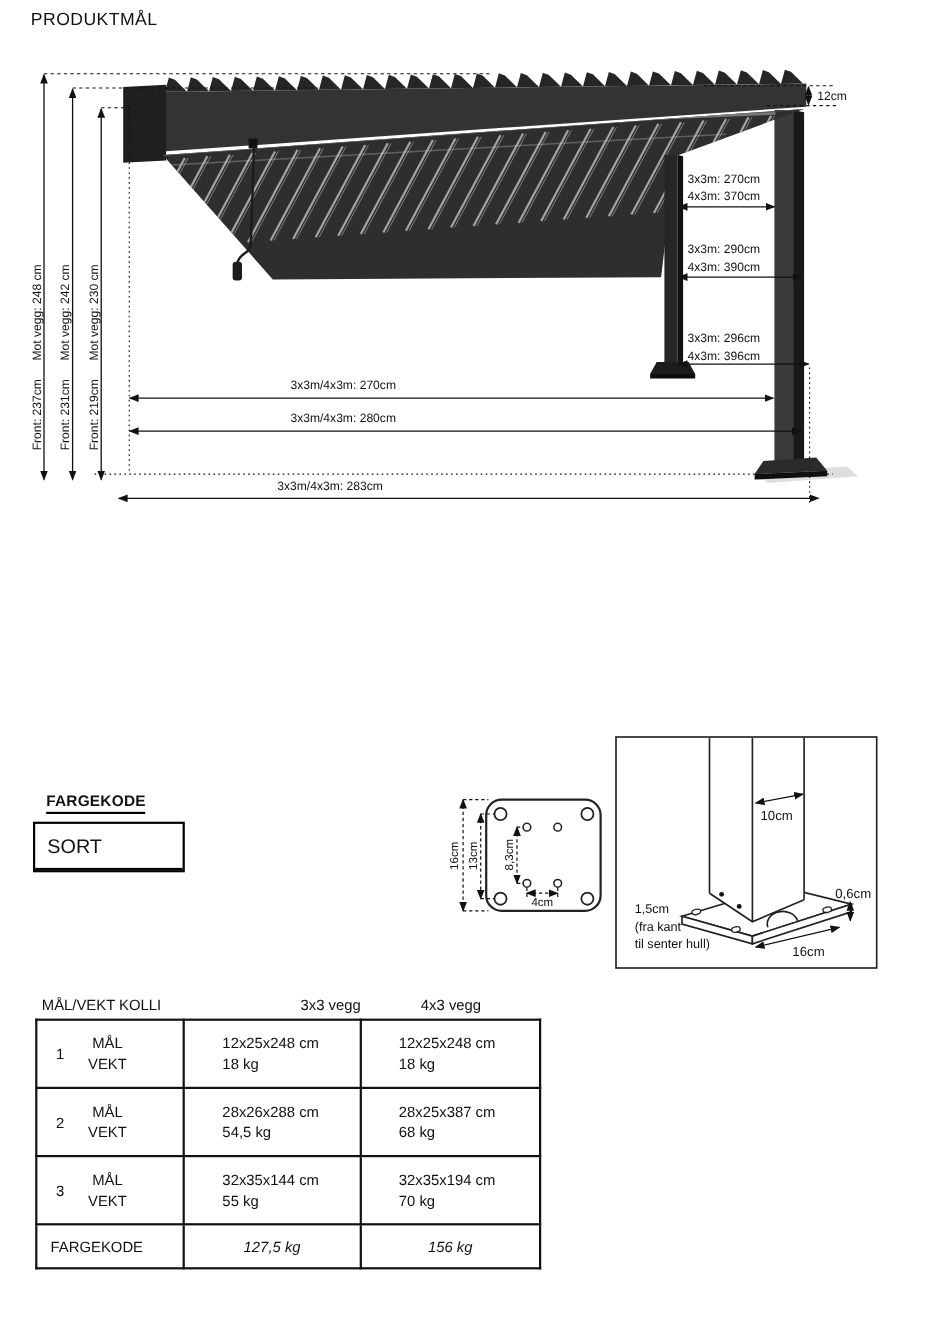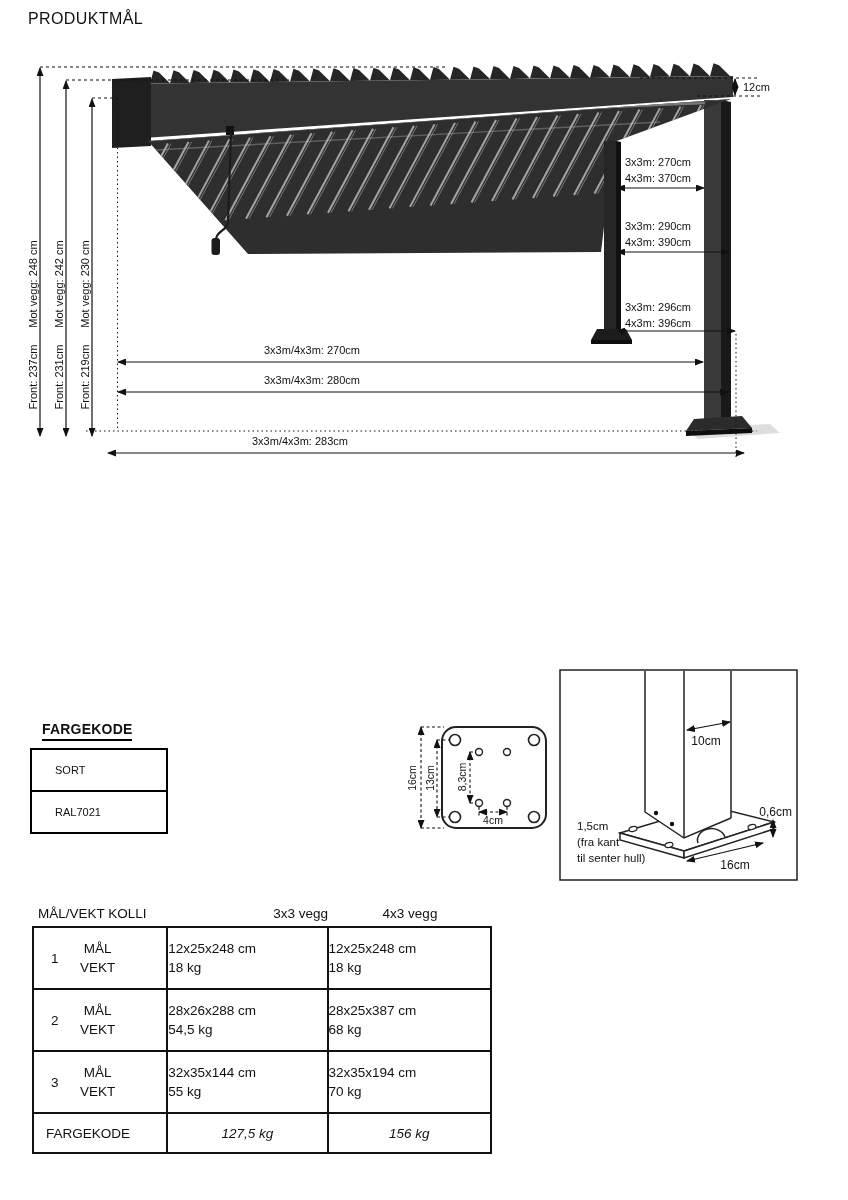--- a/index.html
+++ b/index.html
@@ -7,34 +7,34 @@
   .abs{position:absolute;}
   .title{left:28px;top:10px;font-size:16px;font-weight:normal;letter-spacing:.4px;}
   svg text{font-family:"Liberation Sans",sans-serif;fill:#111;font-size:11px;}
   svg .lbl12{font-size:12px;}
   svg .lbl105{font-size:10.5px;}
   svg .lbl115{font-size:11.5px;}
   
   .fargekode{left:30px;top:720px;width:150px;}
   .fargekode .hd{margin-left:12px;display:inline-block;font-weight:bold;font-size:14px;border-bottom:2px solid #000;padding-bottom:2px;letter-spacing:.2px;text-align:center;}
   .fargekode .box{margin-top:7px;width:138px;border:2px solid #000;box-sizing:border-box;background:#fff;}
-  .fargekode .cell{height:40px;display:flex;align-items:center;padding-left:23px;font-size:11px;}
+  .fargekode .cell{height:40px;display:flex;align-items:center;padding-left:11px;font-size:18px;}
   .fargekode .cell:first-child{border-bottom:2px solid #000;}
   
   .kolli{left:32px;top:901px;width:462px;}
   .kolli .hdr{display:flex;font-weight:normal;font-size:13.5px;height:25px;align-items:center;}
   .kolli .hc0{width:135px;padding-left:6px;box-sizing:border-box;}
   .kolli .hc1{width:161px;text-align:right;}
   .kolli .hc2{width:164px;text-align:center;}
   table.kt{border-collapse:collapse;width:460px;font-size:13.5px;}
   table.kt td{border:2px solid #111;padding:0;vertical-align:middle;}
   .rowc{display:flex;align-items:center;}
   .numc{width:46px;padding-left:17px;box-sizing:border-box;}
   .mvc div{line-height:19px;text-align:center;}
-  .datac{line-height:19px;}
+  .datac{padding-left:34px;line-height:19px;}
   .trow td{height:60px;}
   .totrow td{height:38px;}
   .totlbl{padding-left:12px;}
   .totval{text-align:center;font-style:italic;}
 </style>
 </head>
 <body>
 
 <div class="abs title">PRODUKTMÅL</div>
 
@@ -259,21 +259,20 @@
     <text class="lbl115" x="577" y="846">(fra kant</text>
     <text class="lbl115" x="577" y="862">til senter hull)</text>
     <text class="lbl12" x="735" y="869" text-anchor="middle">16cm</text>
   </g>
 </svg>
 
 <div class="abs fargekode">
   <span class="hd">FARGEKODE</span>
   <div class="box">
     <div class="cell">SORT</div>
-    <div class="cell">RAL7021</div>
   </div>
 </div>
 
 <div class="abs kolli">
   <div class="hdr">
     <div class="hc0">MÅL/VEKT KOLLI</div>
     <div class="hc1">3x3 vegg</div>
     <div class="hc2">4x3 vegg</div>
   </div>
   <table class="kt">

